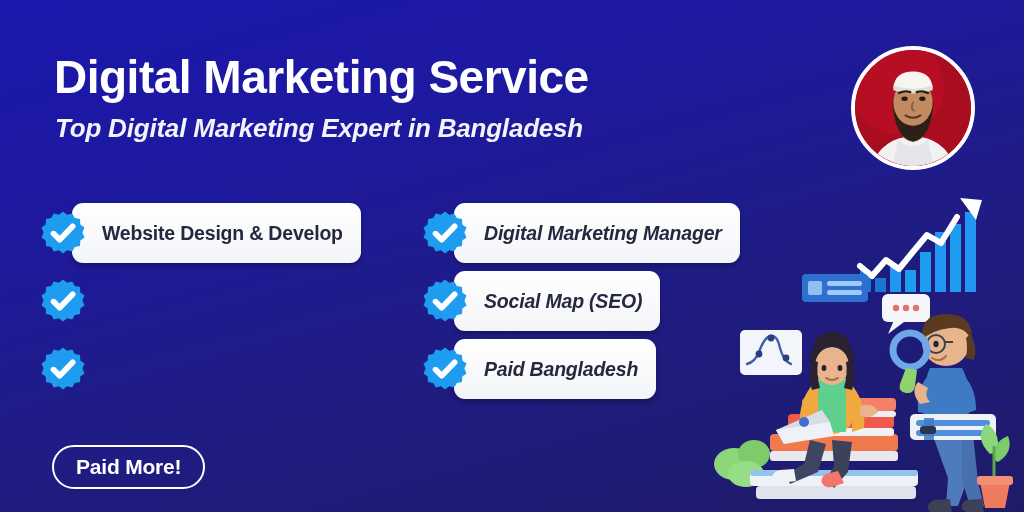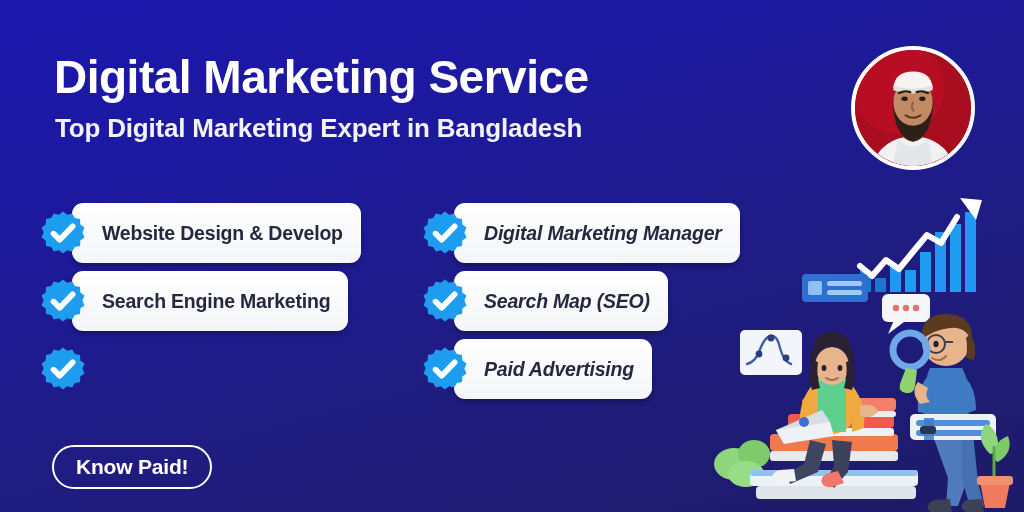--- a/index.html
+++ b/index.html
@@ -18,21 +18,21 @@
   
   .title {
     position:absolute; left:54px; top:52px;
     font-size:46px; font-weight:bold; color:#ffffff;
     letter-spacing:-0.5px; line-height:1.12;
     white-space:nowrap;
   }
   .subtitle {
     position:absolute; left:55px; top:113px;
     font-size:26px; font-weight:bold; color:#f2f3fb;
-    letter-spacing:-0.2px; white-space:nowrap;
+    letter-spacing:-0.2px; white-space:nowrap;font-style:italic;
   }
   
   .avatar {
     position:absolute; left:851px; top:46px;
     width:124px; height:124px; border-radius:50%;
     border:4px solid #ffffff;
     background:radial-gradient(circle at 38% 32%, #c31127 0%, #a80d20 55%, #8d0b1a 100%);
     overflow:hidden;
   }
   .av-svg { position:absolute; inset:0; width:100%; height:100%; }
@@ -127,21 +127,20 @@
         </span>
         <span class="pill">Website Design &amp; Develop</span>
       </div>
       <div class="frow">
         <span class="badge">
           <svg viewBox="0 0 46 46" aria-hidden="true">
             <path d="M23 1.5 l4.1 3.3 5.1-1.4 2.6 4.6 5.2 1.1 0.3 5.3 4.2 3.2-2.1 4.9 2.1 4.9-4.2 3.2-0.3 5.3-5.2 1.1-2.6 4.6-5.1-1.4-4.1 3.3-4.1-3.3-5.1 1.4-2.6-4.6-5.2-1.1-0.3-5.3-4.2-3.2 2.1-4.9-2.1-4.9 4.2-3.2 0.3-5.3 5.2-1.1 2.6-4.6 5.1 1.4z" fill="#1e9cf0"></path>
             <path d="M13.5 23.6 l6.2 6.2 13-13.6" stroke="#ffffff" stroke-width="5.6" fill="none" stroke-linecap="round" stroke-linejoin="round"></path>
           </svg>
         </span>
-        <span class="pill">Search Engine Marketing</span>
       </div>
       <div class="frow">
         <span class="badge">
           <svg viewBox="0 0 46 46" aria-hidden="true">
             <path d="M23 1.5 l4.1 3.3 5.1-1.4 2.6 4.6 5.2 1.1 0.3 5.3 4.2 3.2-2.1 4.9 2.1 4.9-4.2 3.2-0.3 5.3-5.2 1.1-2.6 4.6-5.1-1.4-4.1 3.3-4.1-3.3-5.1 1.4-2.6-4.6-5.2-1.1-0.3-5.3-4.2-3.2 2.1-4.9-2.1-4.9 4.2-3.2 0.3-5.3 5.2-1.1 2.6-4.6 5.1 1.4z" fill="#1e9cf0"></path>
             <path d="M13.5 23.6 l6.2 6.2 13-13.6" stroke="#ffffff" stroke-width="5.6" fill="none" stroke-linecap="round" stroke-linejoin="round"></path>
           </svg>
         </span>
       </div>
     </div>
@@ -156,36 +155,36 @@
         </span>
         <span class="pill">Digital Marketing Manager</span>
       </div>
       <div class="frow">
         <span class="badge">
           <svg viewBox="0 0 46 46" aria-hidden="true">
             <path d="M23 1.5 l4.1 3.3 5.1-1.4 2.6 4.6 5.2 1.1 0.3 5.3 4.2 3.2-2.1 4.9 2.1 4.9-4.2 3.2-0.3 5.3-5.2 1.1-2.6 4.6-5.1-1.4-4.1 3.3-4.1-3.3-5.1 1.4-2.6-4.6-5.2-1.1-0.3-5.3-4.2-3.2 2.1-4.9-2.1-4.9 4.2-3.2 0.3-5.3 5.2-1.1 2.6-4.6 5.1 1.4z" fill="#1e9cf0"></path>
             <path d="M13.5 23.6 l6.2 6.2 13-13.6" stroke="#ffffff" stroke-width="5.6" fill="none" stroke-linecap="round" stroke-linejoin="round"></path>
           </svg>
         </span>
-        <span class="pill">Search Map (SEO)</span>
-      </div>
-      <div class="frow">
-        <span class="badge">
-          <svg viewBox="0 0 46 46" aria-hidden="true">
-            <path d="M23 1.5 l4.1 3.3 5.1-1.4 2.6 4.6 5.2 1.1 0.3 5.3 4.2 3.2-2.1 4.9 2.1 4.9-4.2 3.2-0.3 5.3-5.2 1.1-2.6 4.6-5.1-1.4-4.1 3.3-4.1-3.3-5.1 1.4-2.6-4.6-5.2-1.1-0.3-5.3-4.2-3.2 2.1-4.9-2.1-4.9 4.2-3.2 0.3-5.3 5.2-1.1 2.6-4.6 5.1 1.4z" fill="#1e9cf0"></path>
-            <path d="M13.5 23.6 l6.2 6.2 13-13.6" stroke="#ffffff" stroke-width="5.6" fill="none" stroke-linecap="round" stroke-linejoin="round"></path>
-          </svg>
-        </span>
-        <span class="pill">Paid Advertising</span>
+        <span class="pill">Social Map (SEO)</span>
+      </div>
+      <div class="frow">
+        <span class="badge">
+          <svg viewBox="0 0 46 46" aria-hidden="true">
+            <path d="M23 1.5 l4.1 3.3 5.1-1.4 2.6 4.6 5.2 1.1 0.3 5.3 4.2 3.2-2.1 4.9 2.1 4.9-4.2 3.2-0.3 5.3-5.2 1.1-2.6 4.6-5.1-1.4-4.1 3.3-4.1-3.3-5.1 1.4-2.6-4.6-5.2-1.1-0.3-5.3-4.2-3.2 2.1-4.9-2.1-4.9 4.2-3.2 0.3-5.3 5.2-1.1 2.6-4.6 5.1 1.4z" fill="#1e9cf0"></path>
+            <path d="M13.5 23.6 l6.2 6.2 13-13.6" stroke="#ffffff" stroke-width="5.6" fill="none" stroke-linecap="round" stroke-linejoin="round"></path>
+          </svg>
+        </span>
+        <span class="pill">Paid Bangladesh</span>
       </div>
     </div>
 
   </div>
 
-  <div class="cta">Know Paid!</div>
+  <div class="cta">Paid More!</div>
 
   <div class="illus">
     <svg viewBox="0 0 310 330" aria-hidden="true">
 
       <g>
         <rect x="146" y="88" width="11" height="22" fill="#1976d2"></rect>
         <rect x="161" y="96" width="11" height="14" fill="#1976d2"></rect>
         <rect x="176" y="83" width="11" height="27" fill="#2196f3"></rect>
         <rect x="191" y="88" width="11" height="22" fill="#1e9cf0"></rect>
         <rect x="206" y="70" width="11" height="40" fill="#1e9cf0"></rect>

